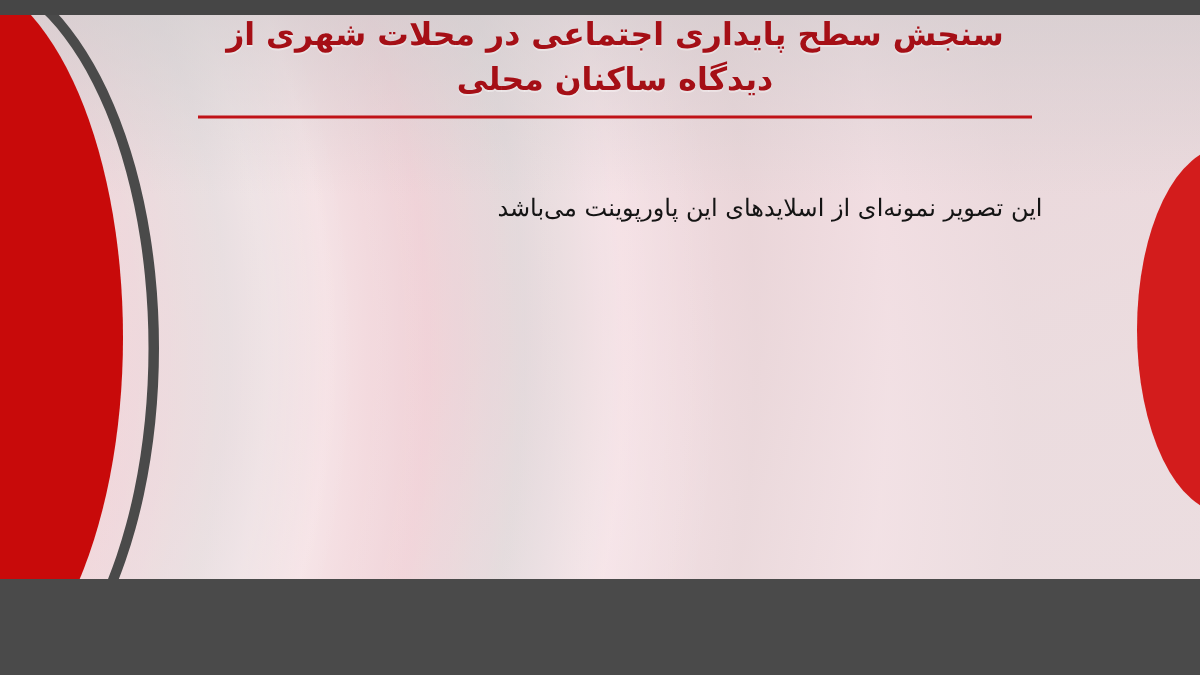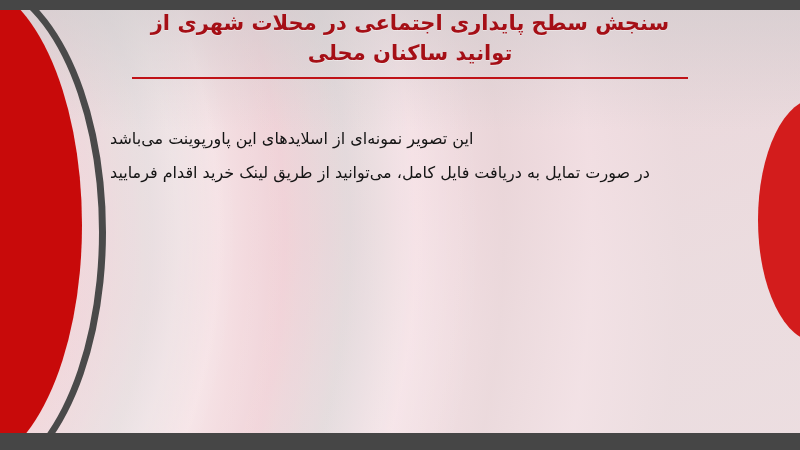--- a/index.html
+++ b/index.html
@@ -2,21 +2,21 @@
 <html><head>
 <meta charset="utf-8">
 <style>
   html,body{margin:0;padding:0;}
   body{
     width:800px;height:450px;overflow:hidden;
     font-family:"DejaVu Sans","Liberation Sans",sans-serif;
     background:#4a4a4a;
   }
   #slide{
-    position:relative;width:800px;height:450px;overflow:hidden;
+    position:relative;width:800px;height:386px;overflow:hidden;
     background:#eab308;
   }
 
   
   .bar-top{
     position:absolute;left:0;top:0;width:800px;height:10px;
     background:#464646;z-index:6;
   }
   .bar-bottom{
     position:absolute;left:0;top:433px;width:800px;height:17px;
@@ -98,21 +98,21 @@
     text-shadow:0 1px 0 rgba(255,255,255,0.35);
   }
   .title-rule{
     position:absolute;left:132px;top:77px;width:556px;height:2px;
     background:#c01217;z-index:7;
   }
 
   
   .body-text{
     position:absolute;left:110px;top:122px;width:585px;
-    text-align:left;direction:rtl;
+    text-align:right;direction:rtl;
     color:#141414;
     font-size:16px;line-height:34px;
     z-index:7;
   }
   .body-text .line{display:block;white-space:nowrap;}
 </style>
 </head>
 <body>
 
 <div id="slide">
@@ -124,23 +124,22 @@
 
   <div class="left-red"></div>
   <div class="left-arc"></div>
   <div class="right-red"></div>
 
   <div class="bar-top"></div>
   <div class="bar-bottom"></div>
 
   <div class="title">
     <div>سنجش سطح پایداری اجتماعی در محلات شهری از</div>
-    <div>توانید ساکنان محلی</div>
+    <div>دیدگاه ساکنان محلی</div>
   </div>
 
   <div class="title-rule"></div>
 
   <div class="body-text">
     <span class="line">این تصویر نمونه‌ای از اسلایدهای این پاورپوینت می‌باشد</span>
-    <span class="line">در صورت تمایل به دریافت فایل کامل، می‌توانید از طریق لینک خرید اقدام فرمایید</span>
   </div>
 
 </div>
 
 </body></html>

